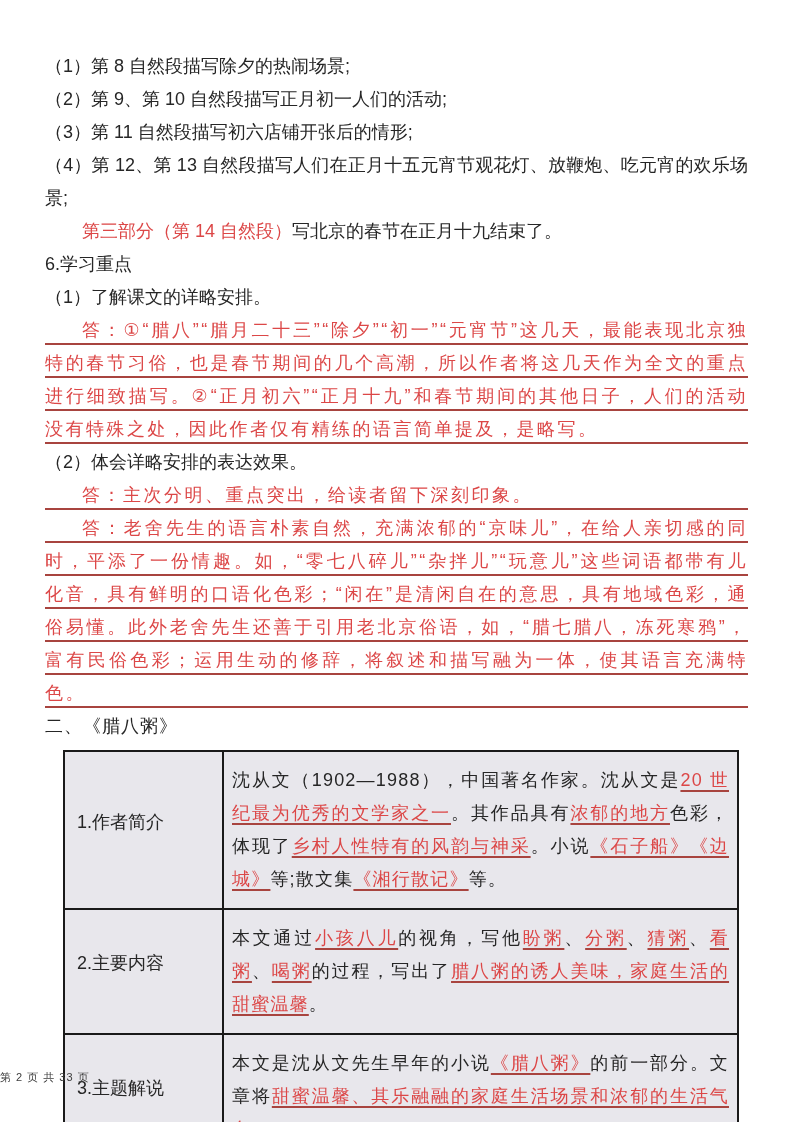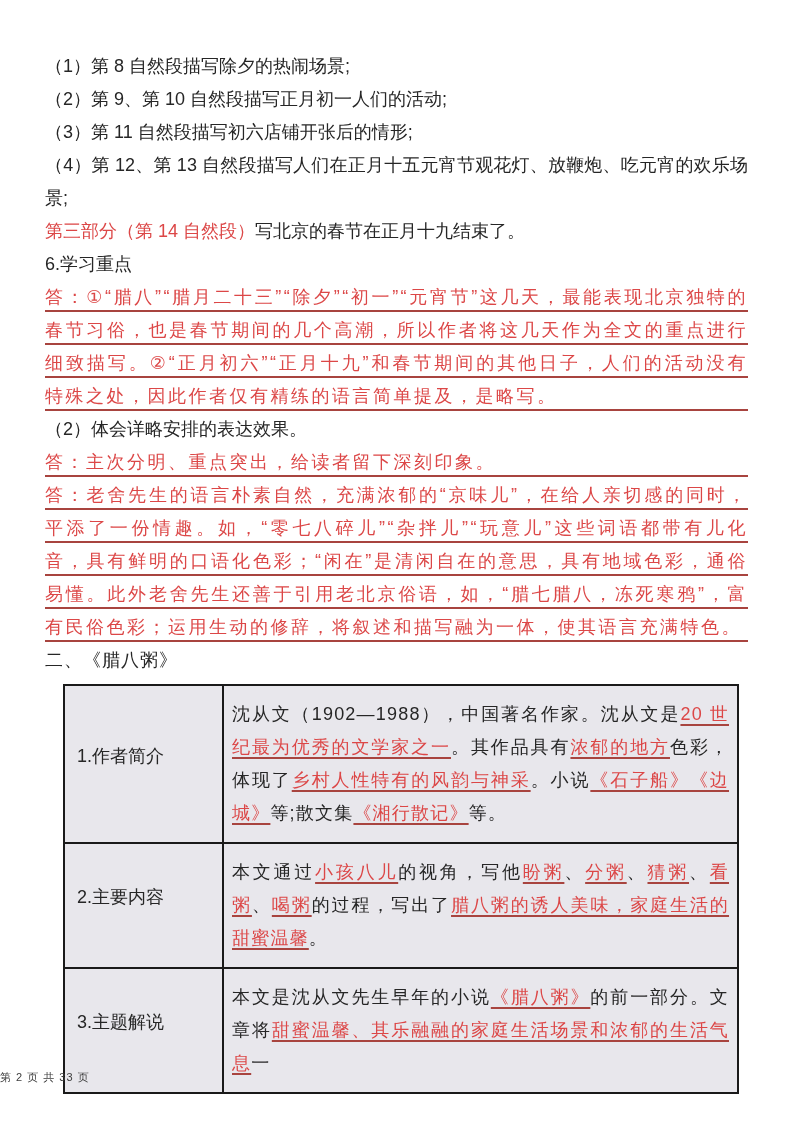--- a/index.html
+++ b/index.html
@@ -31,21 +31,21 @@
   p.answer{
     color:var(--red);
     letter-spacing:2.5px;
     background-image:repeating-linear-gradient(
       to bottom,
       transparent 0px, transparent 29px,
       var(--uline) 29px, var(--uline) 31px,
       transparent 31px, transparent 33px);
   }
   p.heading{letter-spacing:1px;}
-  .run-r{color:var(--red);}
+  .run-r{color:var(--red);margin-left:37px;}
   .run-u{
     color:var(--red);
     text-decoration:underline;
     text-decoration-color:var(--uline);
     text-decoration-thickness:2px;
     text-underline-offset:4px;
   }
   table.tbl{
     border-collapse:collapse;
     table-layout:fixed;
@@ -82,20 +82,21 @@
 <body>
 
 <div class="doc">
   <div>
       <p class="line"><span>（1）第 8 自然段描写除夕的热闹场景;</span></p>
       <p class="line"><span>（2）第 9、第 10 自然段描写正月初一人们的活动;</span></p>
       <p class="line"><span>（3）第 11 自然段描写初六店铺开张后的情形;</span></p>
       <p class="line"><span>（4）第 12、第 13 自然段描写人们在正月十五元宵节观花灯、放鞭炮、吃元宵的欢乐场景;</span></p>
       <p class="line"><span class="run-r">第三部分（第 14 自然段）</span><span>写北京的春节在正月十九结束了。</span></p>
       <p class="line"><span>6.学习重点</span></p>
+      <p class="line"><span>（1）了解课文的详略安排。</span></p>
       <p class="line answer"><span class="run-r">答：①“腊八”“腊月二十三”“除夕”“初一”“元宵节”这几天，最能表现北京独特的春节习俗，也是春节期间的几个高潮，所以作者将这几天作为全文的重点进行细致描写。②“正月初六”“正月十九”和春节期间的其他日子，人们的活动没有特殊之处，因此作者仅有精练的语言简单提及，是略写。</span></p>
       <p class="line"><span>（2）体会详略安排的表达效果。</span></p>
       <p class="line answer"><span class="run-r">答：主次分明、重点突出，给读者留下深刻印象。</span></p>
       <p class="line answer"><span class="run-r">答：老舍先生的语言朴素自然，充满浓郁的“京味儿”，在给人亲切感的同时，平添了一份情趣。如，“零七八碎儿”“杂拌儿”“玩意儿”这些词语都带有儿化音，具有鲜明的口语化色彩；“闲在”是清闲自在的意思，具有地域色彩，通俗易懂。此外老舍先生还善于引用老北京俗语，如，“腊七腊八，冻死寒鸦”，富有民俗色彩；运用生动的修辞，将叙述和描写融为一体，使其语言充满特色。</span></p>
       <p class="line heading"><span>二、《腊八粥》</span></p>
     </div>
   <table class="tbl">
     <tbody>
         <tr>
           <td class="lbl">1.作者简介</td>

